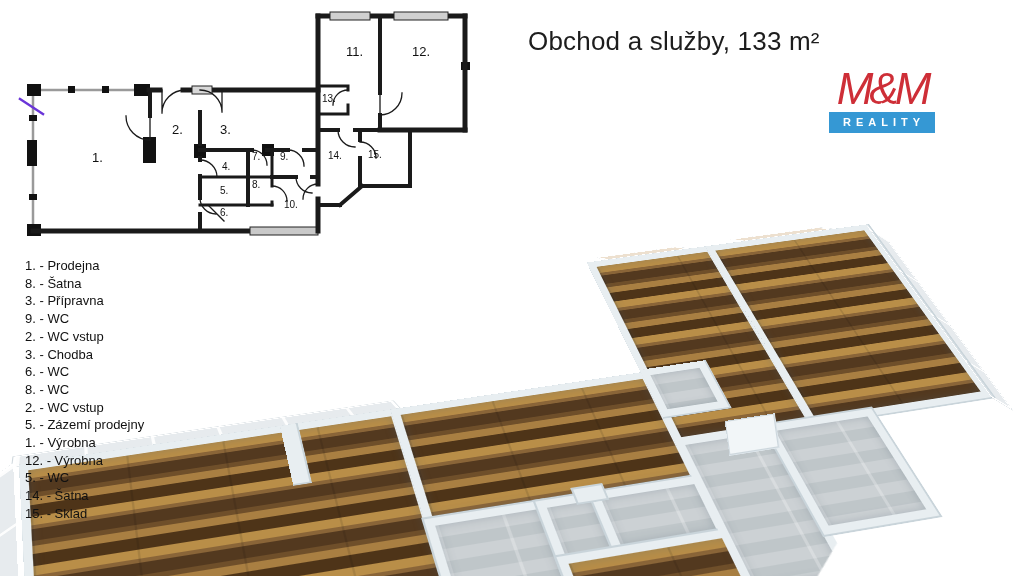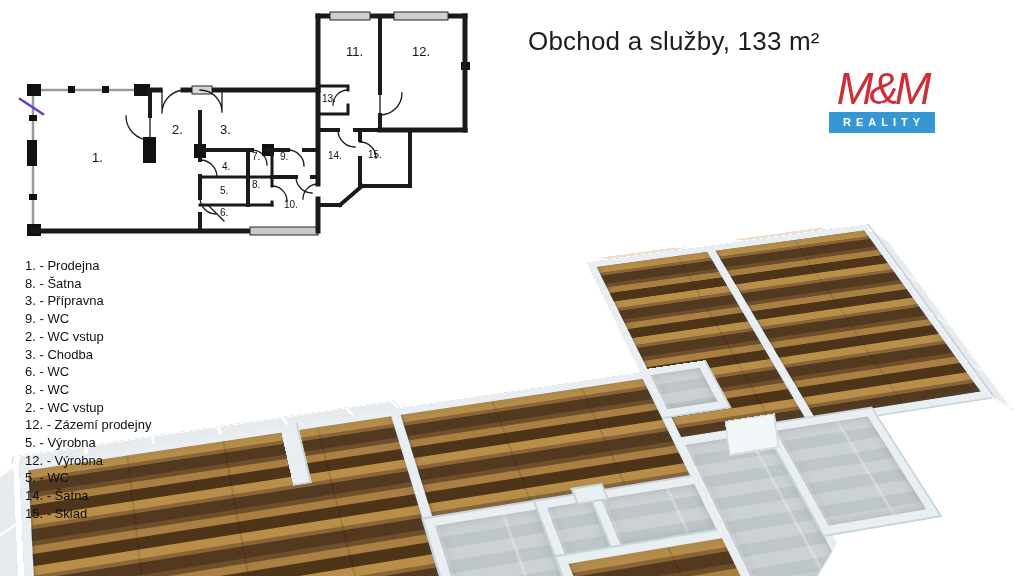--- a/index.html
+++ b/index.html
@@ -232,21 +232,21 @@
   <div class="legend">
     <div>1. - Prodejna</div>
     <div>8. - Šatna</div>
     <div>3. - Přípravna</div>
     <div>9. - WC</div>
     <div>2. - WC vstup</div>
     <div>3. - Chodba</div>
     <div>6. - WC</div>
     <div>8. - WC</div>
     <div>2. - WC vstup</div>
-    <div>12. - Zázemí prodejny</div>
-    <div>5. - Výrobna</div>
+    <div>5. - Zázemí prodejny</div>
+    <div>1. - Výrobna</div>
     <div>12. - Výrobna</div>
     <div>5. - WC</div>
     <div>14. - Šatna</div>
     <div>15. - Sklad</div>
   </div>
 
 </div>
 
 </body></html>

